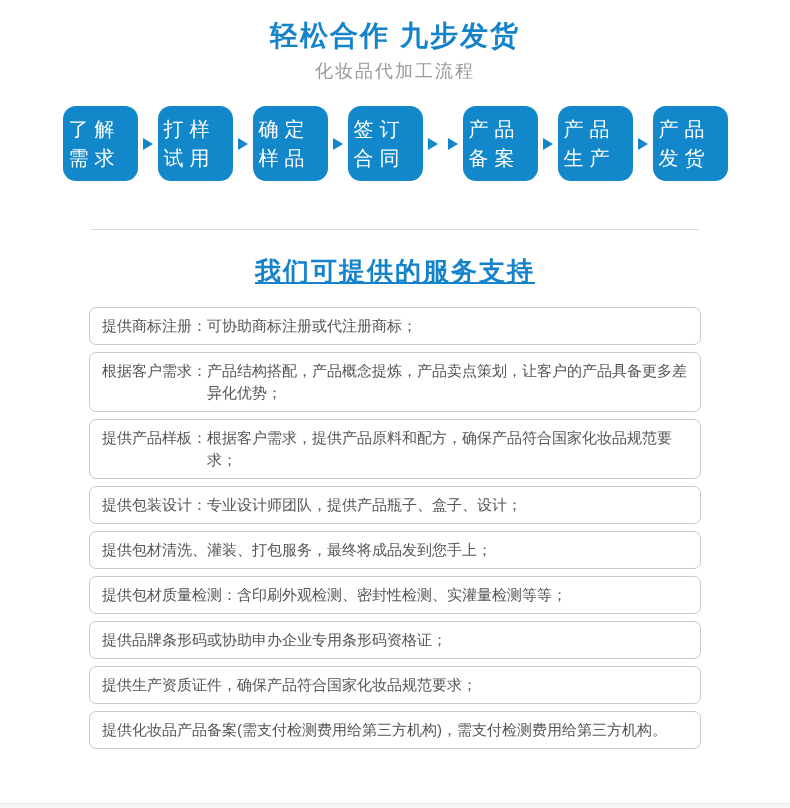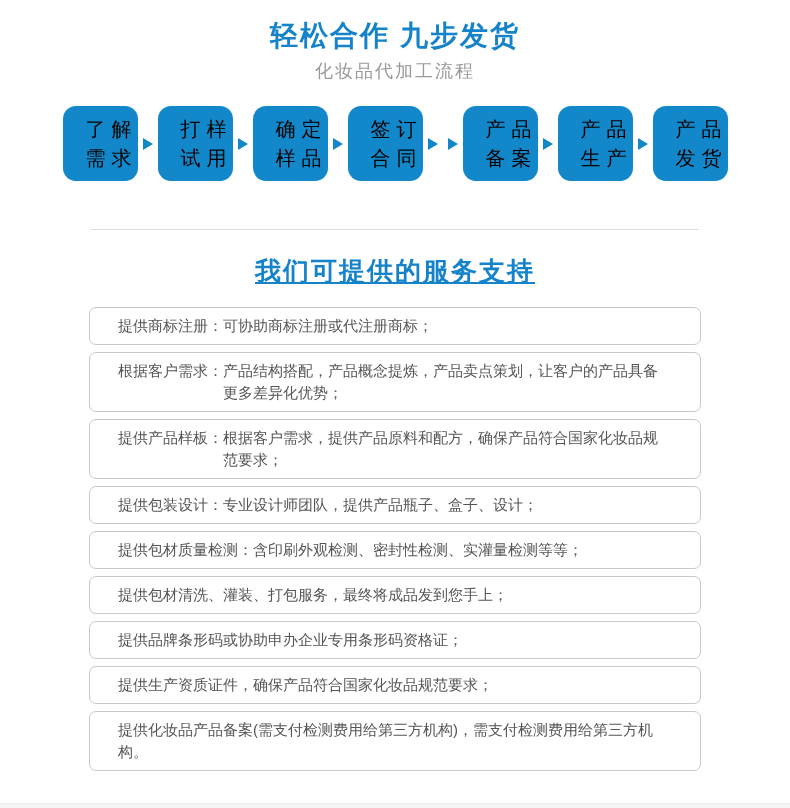--- a/index.html
+++ b/index.html
@@ -34,25 +34,25 @@
     display: flex;
     justify-content: center;
     align-items: center;
     margin-top: 23px;
     height: 75px;
   }
   .step {
     width: 75px; height: 75px;
     background: #1287c9;
     border-radius: 13px;
-    color: #000000;
+    color: #ffffff;
     display: flex;
     flex-direction: column;
     justify-content: center;
-    align-items: flex-end;
+    align-items: flex-start;
     font-size: 20px;
     line-height: 1.45;
     flex: 0 0 auto;
   }
   .step-line { letter-spacing: 6px; padding-left: 6px; white-space: nowrap; }
   .flow-arrow {
     width: 0; height: 0;
     border-top: 6px solid transparent;
     border-bottom: 6px solid transparent;
     border-left: 10px solid #1287c9;
@@ -79,21 +79,21 @@
     line-height: 1.3;
     text-decoration: underline;
   }
   .service-list { width: 612px; margin: 18px auto 0; }
   .service-item {
     display: flex;
     align-items: flex-start;
     border: 1px solid #c9c9c9;
     border-radius: 7px;
     background: #ffffff;
-    padding: 7px 28px;
+    padding: 7px 12px;
     margin-bottom: 7px;
     font-size: 15px;
     line-height: 22px;
     color: #555555;
   }
   .service-label { white-space: nowrap; flex: 0 0 auto; }
   .service-text { flex: 1 1 auto; }
 
   
   .footer-strip {
@@ -168,29 +168,29 @@
       </div>
       <div class="service-item">
         <span class="service-label">提供产品样板：</span>
         <span class="service-text">根据客户需求，提供产品原料和配方，确保产品符合国家化妆品规范要求；</span>
       </div>
       <div class="service-item">
         <span class="service-label">提供包装设计：</span>
         <span class="service-text">专业设计师团队，提供产品瓶子、盒子、设计；</span>
       </div>
       <div class="service-item">
+        <span class="service-label"></span>
+        <span class="service-text">提供包材清洗、灌装、打包服务，最终将成品发到您手上；</span>
+      </div>
+      <div class="service-item">
         <span class="service-label">提供包材质量检测：</span>
         <span class="service-text">含印刷外观检测、密封性检测、实灌量检测等等；</span>
       </div>
       <div class="service-item">
         <span class="service-label"></span>
-        <span class="service-text">提供包材清洗、灌装、打包服务，最终将成品发到您手上；</span>
-      </div>
-      <div class="service-item">
-        <span class="service-label"></span>
         <span class="service-text">提供品牌条形码或协助申办企业专用条形码资格证；</span>
       </div>
       <div class="service-item">
         <span class="service-label"></span>
         <span class="service-text">提供生产资质证件，确保产品符合国家化妆品规范要求；</span>
       </div>
       <div class="service-item">
         <span class="service-label"></span>
         <span class="service-text">提供化妆品产品备案(需支付检测费用给第三方机构)，需支付检测费用给第三方机构。</span>
       </div>

